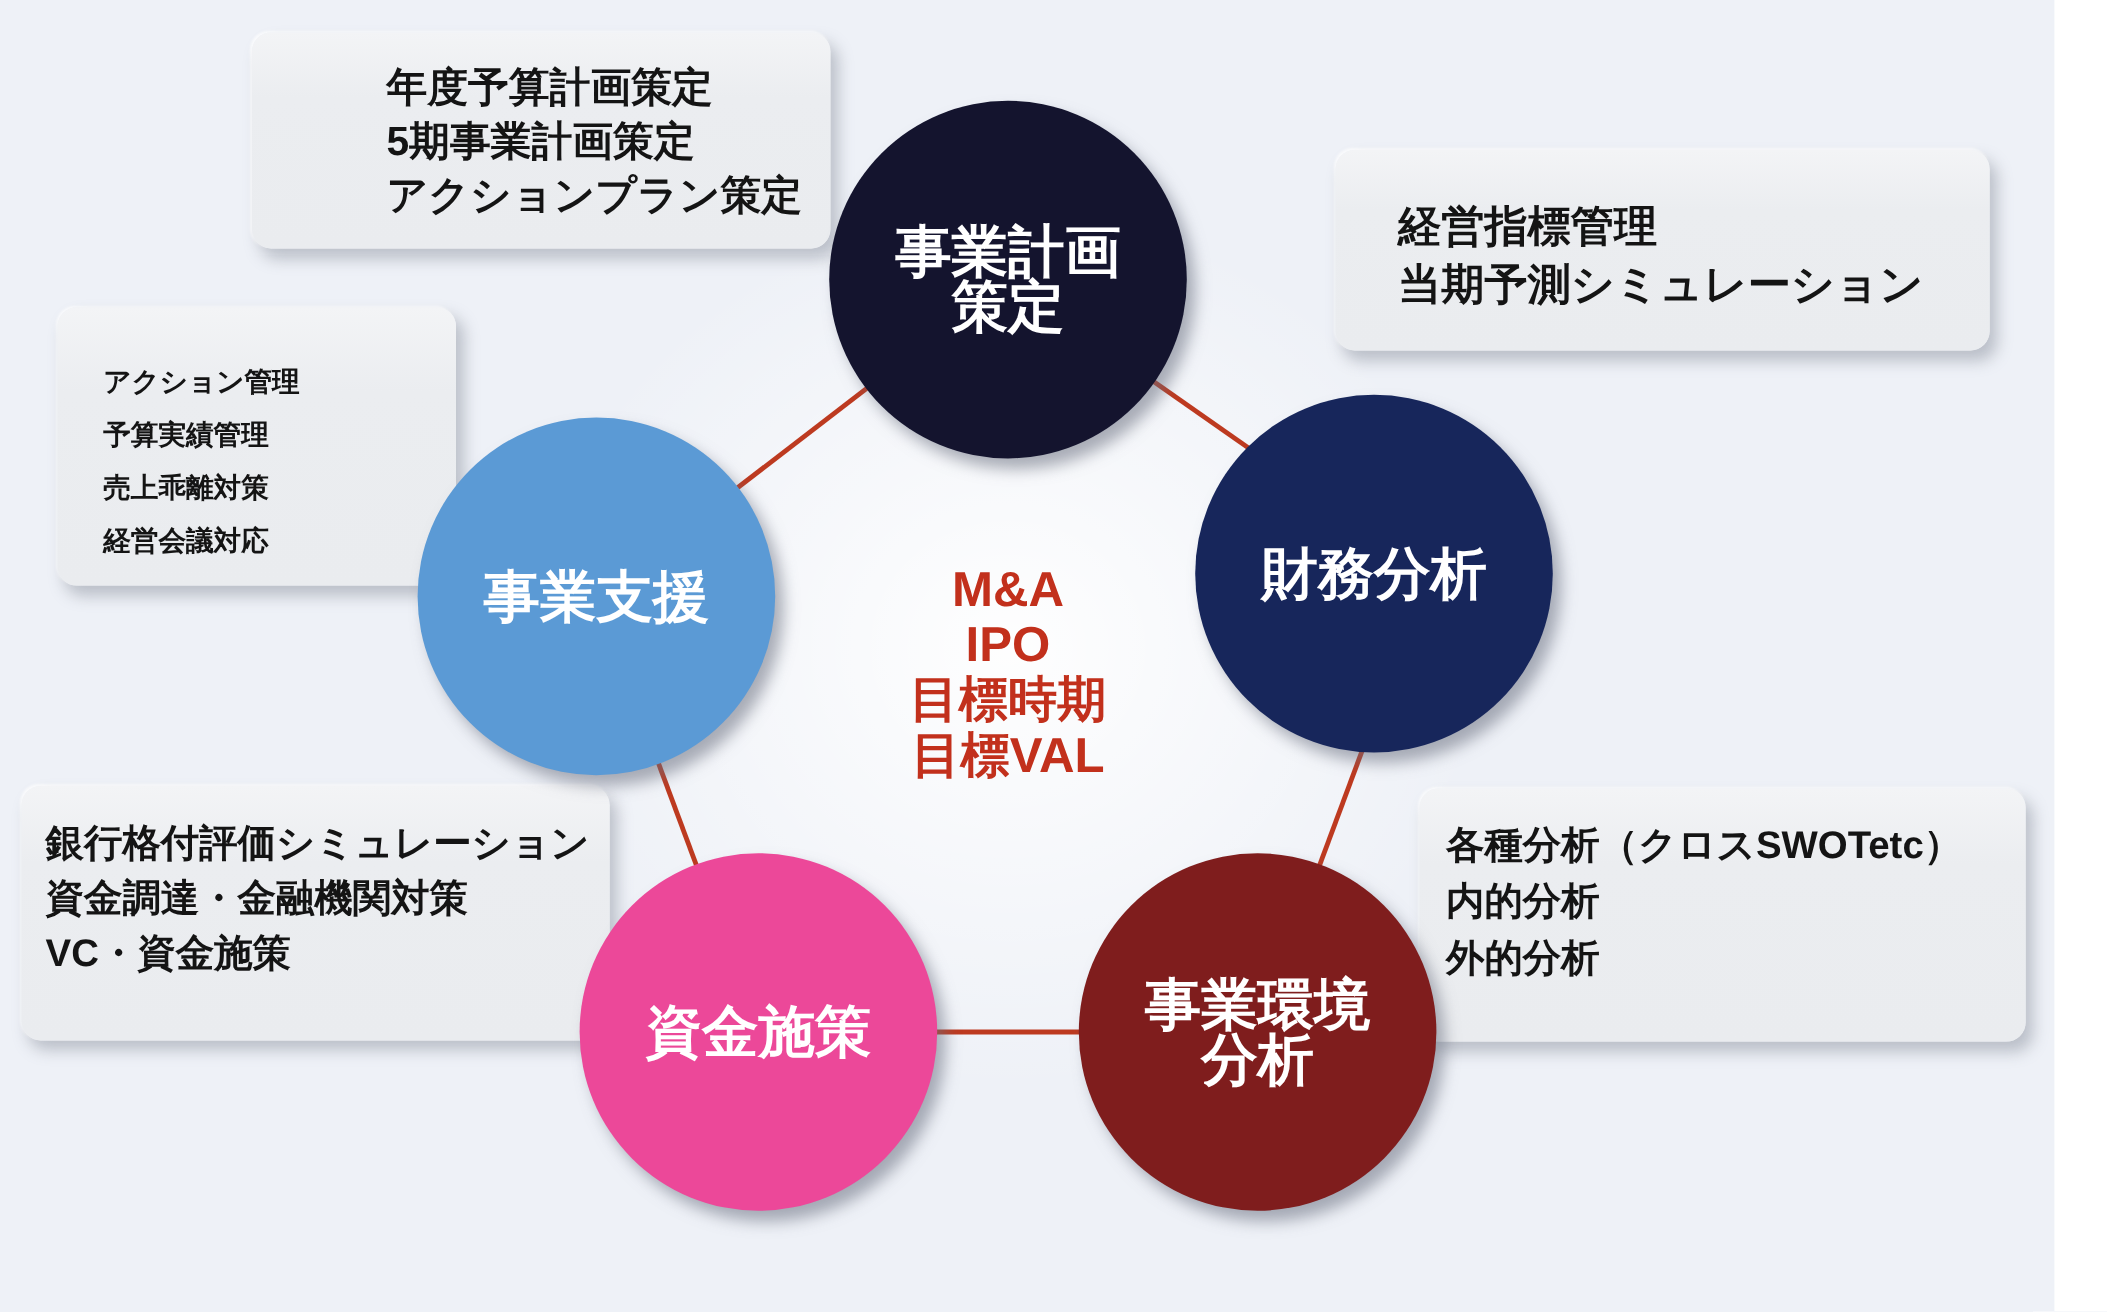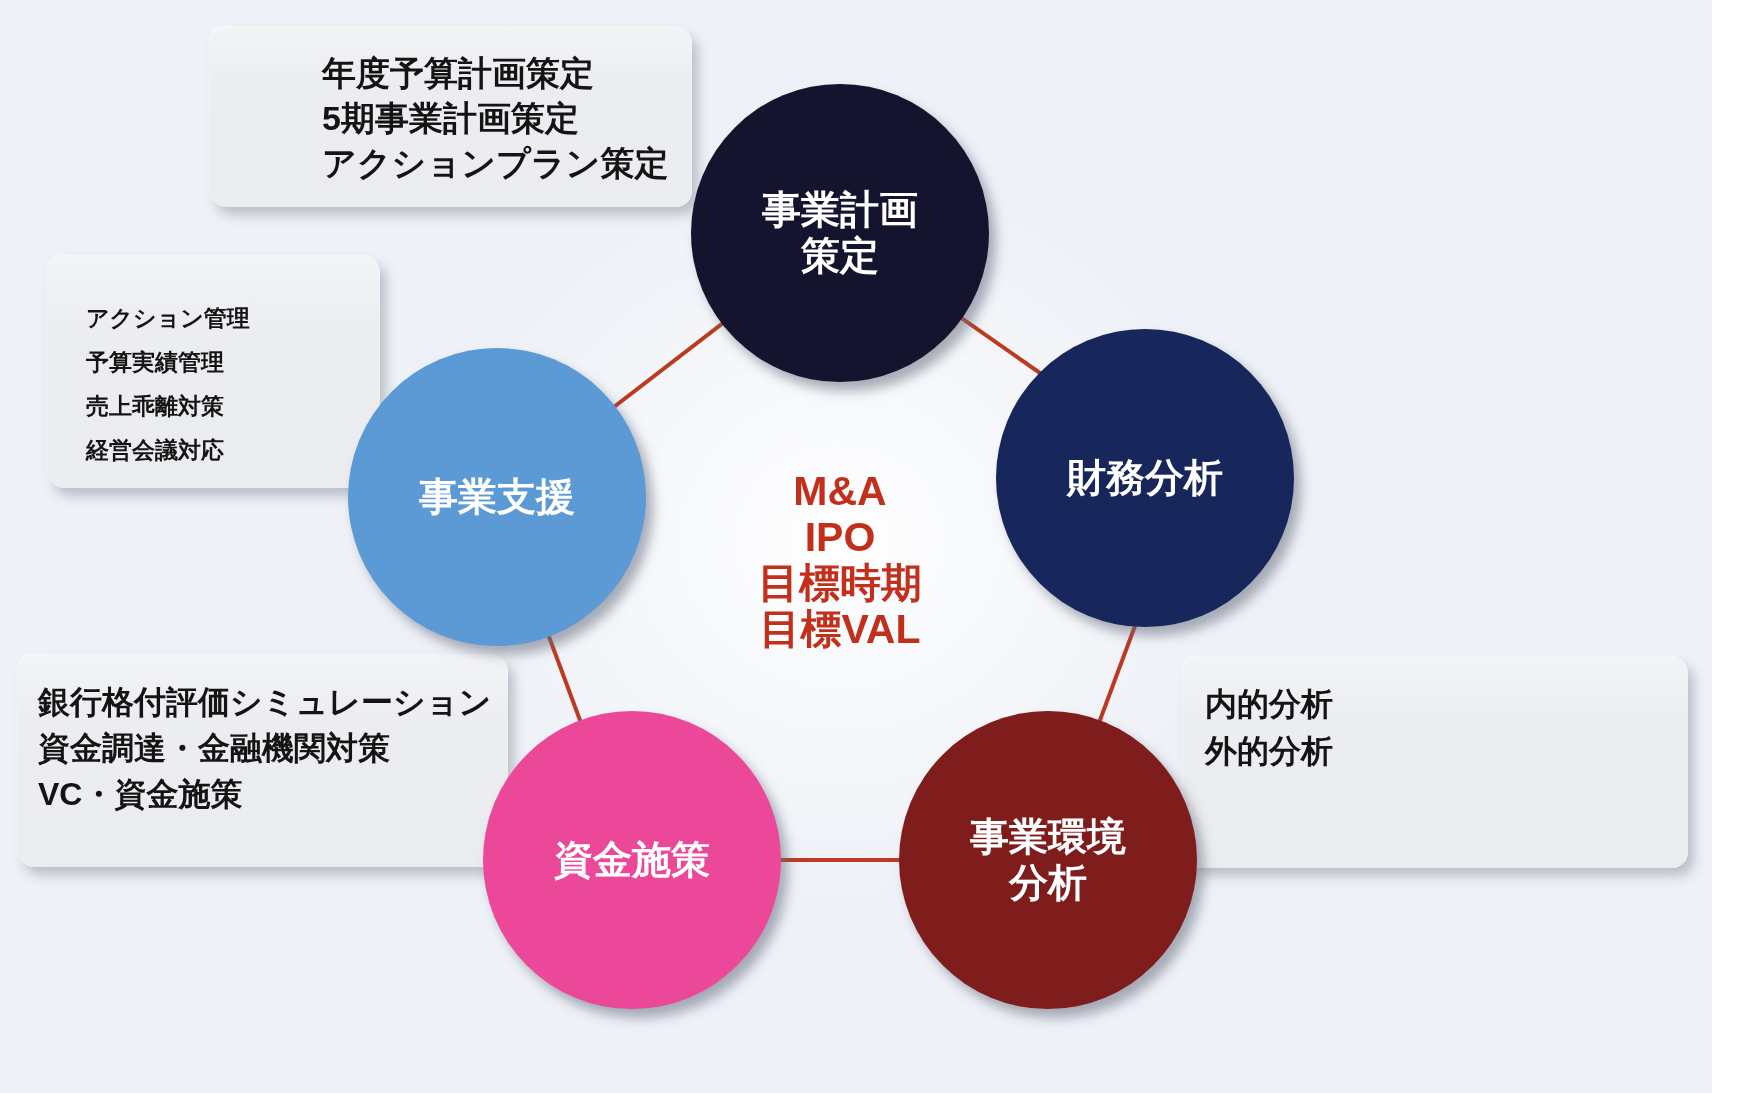--- a/index.html
+++ b/index.html
@@ -16,21 +16,21 @@
     color:#141414;font-weight:bold;}
   .box .bl{white-space:nowrap;}
   .box1{left:210px;top:27px;width:482px;height:180px;padding:24px 0 0 112px;box-sizing:border-box;font-size:34px;line-height:45px;}
   .box2{left:48px;top:256px;width:332px;height:232px;padding:40px 0 0 38px;box-sizing:border-box;font-size:23px;line-height:44px;}
   .box3{left:1113px;top:125px;width:545px;height:167px;padding:40px 0 0 52px;box-sizing:border-box;font-size:36px;line-height:48px;}
   .box4{left:1183px;top:657px;width:505px;height:211px;padding:24px 0 0 22px;box-sizing:border-box;font-size:32px;line-height:47px;}
   .box5{left:18px;top:655px;width:490px;height:212px;padding:24px 0 0 20px;box-sizing:border-box;font-size:32px;line-height:46px;}
   .circle{position:absolute;z-index:4;width:298px;height:298px;border-radius:50%;
     display:flex;align-items:center;justify-content:center;text-align:center;
     box-shadow:7px 9px 12px rgba(104,110,126,.55);}
-  .circle .lbl{color:#fff;font-weight:bold;font-size:39px;line-height:46px;}
+  .circle .lbl{color:#fff;font-weight:bold;font-size:47px;line-height:46px;}
   .circle .lbl span{display:block;}
   .c1{left:691px;top:84px;}
   .c2{left:996px;top:329px;}
   .c3{left:899px;top:711px;}
   .c4{left:483px;top:711px;}
   .c5{left:348px;top:348px;}
   .center-text{position:absolute;z-index:5;left:640px;top:468px;width:400px;
     text-align:center;font-weight:bold;font-size:41px;line-height:46px;}
 </style>
 </head>
@@ -56,22 +56,27 @@
     <div class="bl">アクションプラン策定</div>
   </div>
 
   <div class="box box2">
     <div class="bl">アクション管理</div>
     <div class="bl">予算実績管理</div>
     <div class="bl">売上乖離対策</div>
     <div class="bl">経営会議対応</div>
   </div>
 
+  <div class="box box3">
+    <div class="bl">経営指標管理</div>
+    <div class="bl">当期予測シミュレーション</div>
+  </div>
 
   <div class="box box4">
+    <div class="bl">各種分析（クロスSWOTetc）</div>
     <div class="bl">内的分析</div>
     <div class="bl">外的分析</div>
   </div>
 
   <div class="box box5">
     <div class="bl">銀行格付評価シミュレーション</div>
     <div class="bl">資金調達・金融機関対策</div>
     <div class="bl">VC・資金施策</div>
   </div>
 

